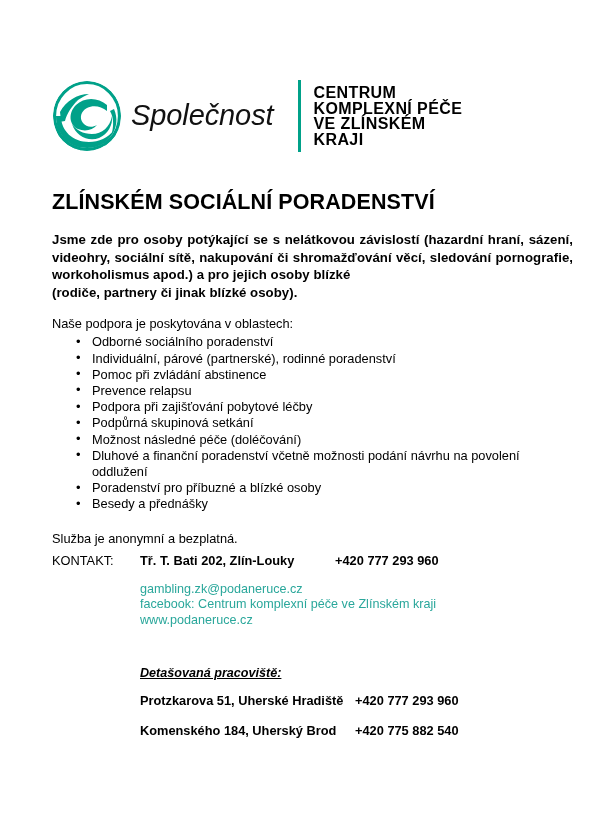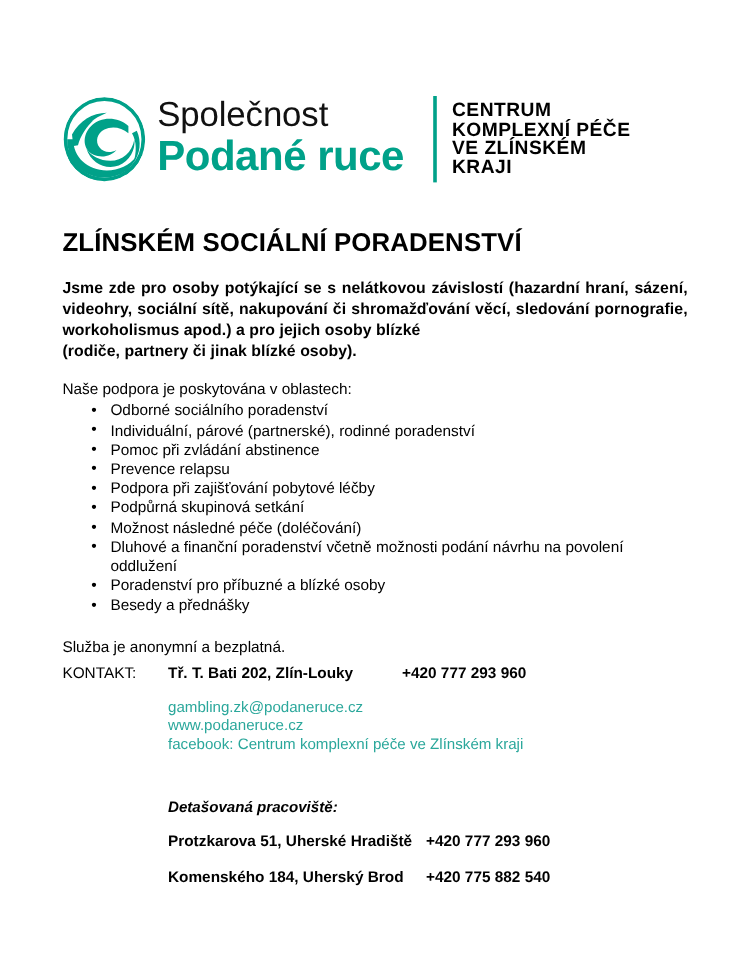--- a/index.html
+++ b/index.html
@@ -38,23 +38,24 @@
   .logo-mark {
     width: 70px;
     height: 72px;
     flex: 0 0 70px;
     margin-right: 9px;
   }
   .logo-mark svg { display: block; }
 
   .logo-words {
     display: flex;
-    flex-direction: column;
+    flex-direction: row;
     justify-content: center;
     margin-top: -2px;
+    font-style: italic;
   }
   .logo-line1 {
     font-size: 29px;
     line-height: 31px;
     font-weight: 400;
     letter-spacing: -0.1px;
     color: #111111;
     white-space: nowrap;
   }
   .logo-line2 {
@@ -182,20 +183,21 @@
 
   
   .branches {
     margin-top: 36px;
     margin-left: 88px;
   }
   .branches-heading {
     font-size: 12.6px;
     font-weight: 700;
     font-style: italic;
+    text-decoration: underline;
     line-height: 16px;
     margin: 0 0 12px 0;
   }
   .branch-row {
     display: flex;
     align-items: baseline;
     font-size: 12.8px;
     font-weight: 700;
     line-height: 16px;
     margin-bottom: 14px;
@@ -235,21 +237,20 @@
           <path d="M7 42 C10 32 17 24 26 20 C20 26 15 33 13 41 Z" fill="#00a189"></path>
 
           <path d="M62 29 C66 38 65 48 59 56 C62 47 62 38 58 31 Z" fill="#00a189"></path>
           <path d="M52 62 C59 59 64 53 66 46 C66 55 61 63 53 67 Z" fill="#00a189"></path>
         </g>
       </svg>
     </div>
 
     <div class="logo-words">
       <div class="logo-line1">Společnost</div>
-      <div class="logo-line2">Podané ruce</div>
     </div>
 
     <div class="header-divider"></div>
 
     <div class="header-tagline">
       <div>CENTRUM</div>
       <div>KOMPLEXNÍ PÉČE</div>
       <div>VE ZLÍNSKÉM</div>
       <div>KRAJI</div>
     </div>
@@ -283,22 +284,22 @@
 
     <div class="contact-block">
       <div class="contact-row">
         <span class="contact-label">KONTAKT:</span>
         <span class="contact-address">Tř. T. Bati 202, Zlín-Louky</span>
         <span class="contact-phone">+420 777 293 960</span>
       </div>
 
       <div class="links">
         <a href="#" class="linkline">gambling.zk@podaneruce.cz</a>
+        <a href="#" class="linkline">facebook: Centrum komplexní péče ve Zlínském kraji</a>
         <a href="#" class="linkline">www.podaneruce.cz</a>
-        <a href="#" class="linkline">facebook: Centrum komplexní péče ve Zlínském kraji</a>
       </div>
     </div>
 
     <div class="branches">
       <div class="branches-heading">Detašovaná pracoviště:</div>
 
       <div class="branch-row">
         <span class="branch-addr">Protzkarova 51, Uherské Hradiště</span>
         <span class="branch-phone">+420 777 293 960</span>
       </div>

